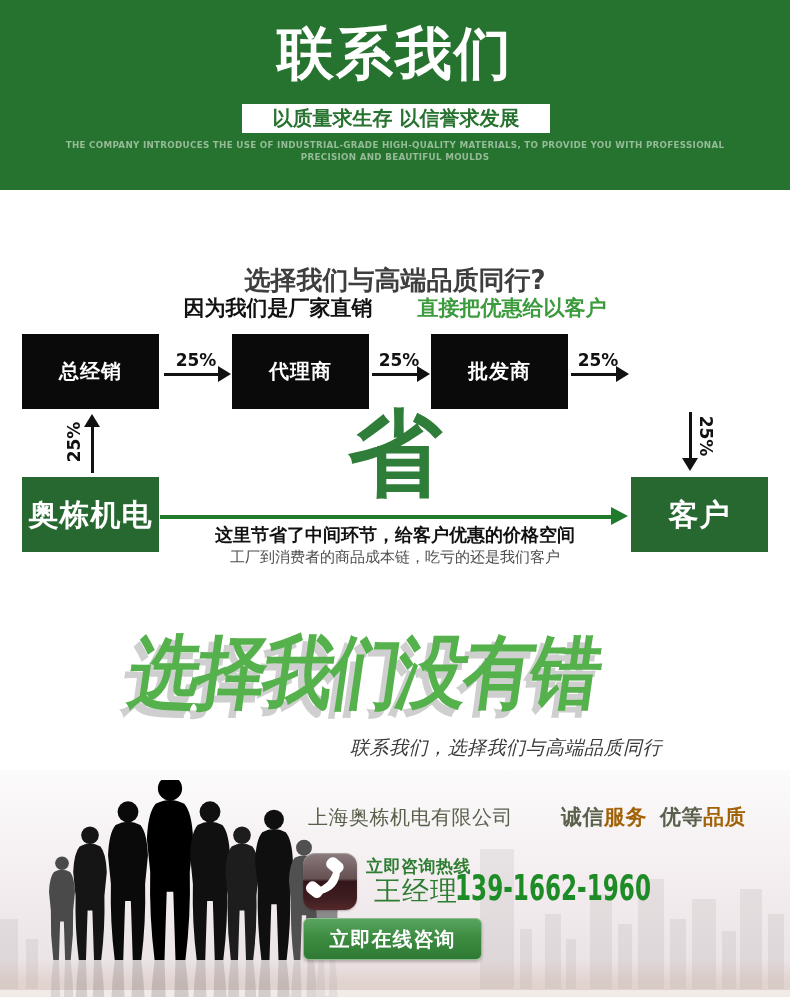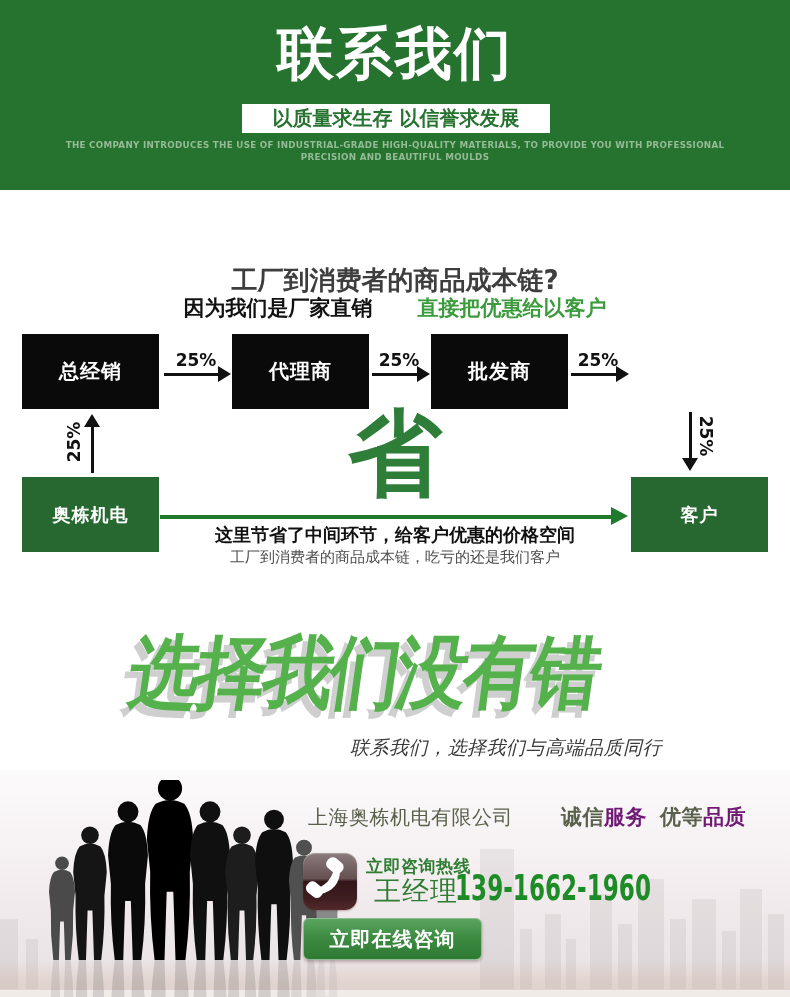--- a/index.html
+++ b/index.html
@@ -15,21 +15,21 @@
   .en-tagline { left:0; top:140px; width:790px; text-align:center; color:#95bb97; font-size:9px; letter-spacing:0.3px; line-height:11.5px; font-weight:bold; transform:scaleX(0.97); transform-origin:center; }
 
   
   .why-title { left:0; top:263px; width:790px; text-align:center; font-size:26px; font-weight:bold; color:#3e3e3e; }
   .why-sub { left:0; top:294px; width:790px; text-align:center; font-size:21px; font-weight:bold; }
   .why-sub .black { color:#111; }
   .why-sub .green { color:#3c9b3c; margin-left:45px; }
 
   
   .black-box { top:334px; width:137px; height:75px; background:#0a0a0a; color:#fff; font-size:20px; font-weight:bold; text-align:center; line-height:75px; letter-spacing:1px; }
-  .green-box { width:137px; height:75px; background:#276830; color:#fff; font-size:18px; font-weight:bold; text-align:center; line-height:75px; letter-spacing:1px; }
+  .green-box { width:137px; height:75px; background:#276830; color:#fff; font-size:30px; font-weight:bold; text-align:center; line-height:75px; letter-spacing:1px; }
 
   .h-arrow-line { height:3px; background:#111; top:373px; }
   .h-arrow-head { top:366px; width:0; height:0; border-left:13px solid #111; border-top:8px solid transparent; border-bottom:8px solid transparent; }
   .h-arrow-label { top:350px; width:60px; text-align:center; font-size:17px; font-weight:bold; color:#111; }
 
   .v-arrow-line { width:3px; background:#111; }
   .v-head-up { width:0; height:0; border-bottom:13px solid #111; border-left:8px solid transparent; border-right:8px solid transparent; }
   .v-head-down { width:0; height:0; border-top:13px solid #111; border-left:8px solid transparent; border-right:8px solid transparent; }
   .v-label { font-size:17px; font-weight:bold; color:#111; width:44px; text-align:center; }
   .rot-ccw { transform:rotate(-90deg); }
@@ -49,21 +49,21 @@
 
   
   .footer { left:0; top:770px; width:790px; height:227px; background:linear-gradient(180deg,#fcfbfb 0%, #f4eef0 45%, #ece5e7 80%, #e9e1e2 100%); }
   .sky-bar { position:absolute; background:rgba(150,140,140,0.14); }
   .sky-band { position:absolute; left:0; bottom:0; width:790px; height:38px; background:linear-gradient(180deg, rgba(200,165,140,0) 0%, rgba(195,160,135,0.22) 60%, rgba(205,175,155,0.3) 100%); }
   .sky-fade { position:absolute; left:0; bottom:0; width:790px; height:7px; background:rgba(255,255,255,0.55); }
 
   .company-line { left:308px; top:803px; width:480px; font-size:20px; color:#59604b; letter-spacing:0.5px; white-space:nowrap; }
   .company-slogan { margin-left:48px; font-weight:bold; font-size:21px; }
   .seg-dark { color:#59604b; }
-  .seg-green { color:#701a75; }
+  .seg-green { color:#a16207; }
   .seg-gap { display:inline-block; width:13px; }
 
   .phone-icon { left:303px; top:853px; width:54px; height:57px; border-radius:12px; background:linear-gradient(180deg,#8a7b7c 0%, #655052 45%, #33161a 50%, #3f1d1f 80%, #54292b 100%); box-shadow:inset 0 1px 1px rgba(255,255,255,0.3), 0 1px 2px rgba(60,30,30,0.3); }
   .hotline-label { left:366px; top:855px; font-size:17px; font-weight:bold; color:#2e7d32; letter-spacing:0.5px; }
   .hotline-name { left:366px; top:873px; font-size:27px; font-weight:normal; color:#2e7d32; letter-spacing:1px;margin-left:8px; }
   .hotline-number { left:455px; top:868px; font-size:35px; font-weight:bold; color:#1e8c26; letter-spacing:0px; transform:scaleX(0.66); transform-origin:left center; white-space:nowrap; }
 
   .cta-button { left:303px; top:918px; width:179px; height:42px; border-radius:6px; background:linear-gradient(180deg,#5aa55e 0%, #3d8c42 45%, #2f7a33 100%); border:1px solid #8fbe92; box-shadow:0 2px 3px rgba(90,60,60,0.35); color:#fff; font-size:20px; font-weight:bold; text-align:center; line-height:40px; letter-spacing:1px; }
 </style>
 </head>
@@ -72,21 +72,21 @@
 <div class="page">
 
   <div class="abs header"></div>
   <div class="abs header-title">联系我们</div>
   <div class="abs slogan-box"><span>以质量求生存 以信誉求发展</span></div>
   <div class="abs en-tagline">
     <div>THE COMPANY INTRODUCES THE USE OF INDUSTRIAL-GRADE HIGH-QUALITY MATERIALS, TO PROVIDE YOU WITH PROFESSIONAL</div>
     <div>PRECISION AND BEAUTIFUL MOULDS</div>
   </div>
 
-  <div class="abs why-title">工厂到消费者的商品成本链?</div>
+  <div class="abs why-title">选择我们与高端品质同行?</div>
   <div class="abs why-sub">
     <span class="black">因为我们是厂家直销</span><span class="green">直接把优惠给以客户</span>
   </div>
 
   <div class="abs black-box" style="left:22px;">总经销</div>
   <div class="abs black-box" style="left:232px;">代理商</div>
   <div class="abs black-box" style="left:431px;">批发商</div>
 
   <div class="abs h-arrow-line" style="left:164px; width:55px;"></div>
   <div class="abs h-arrow-head" style="left:218px;"></div>

